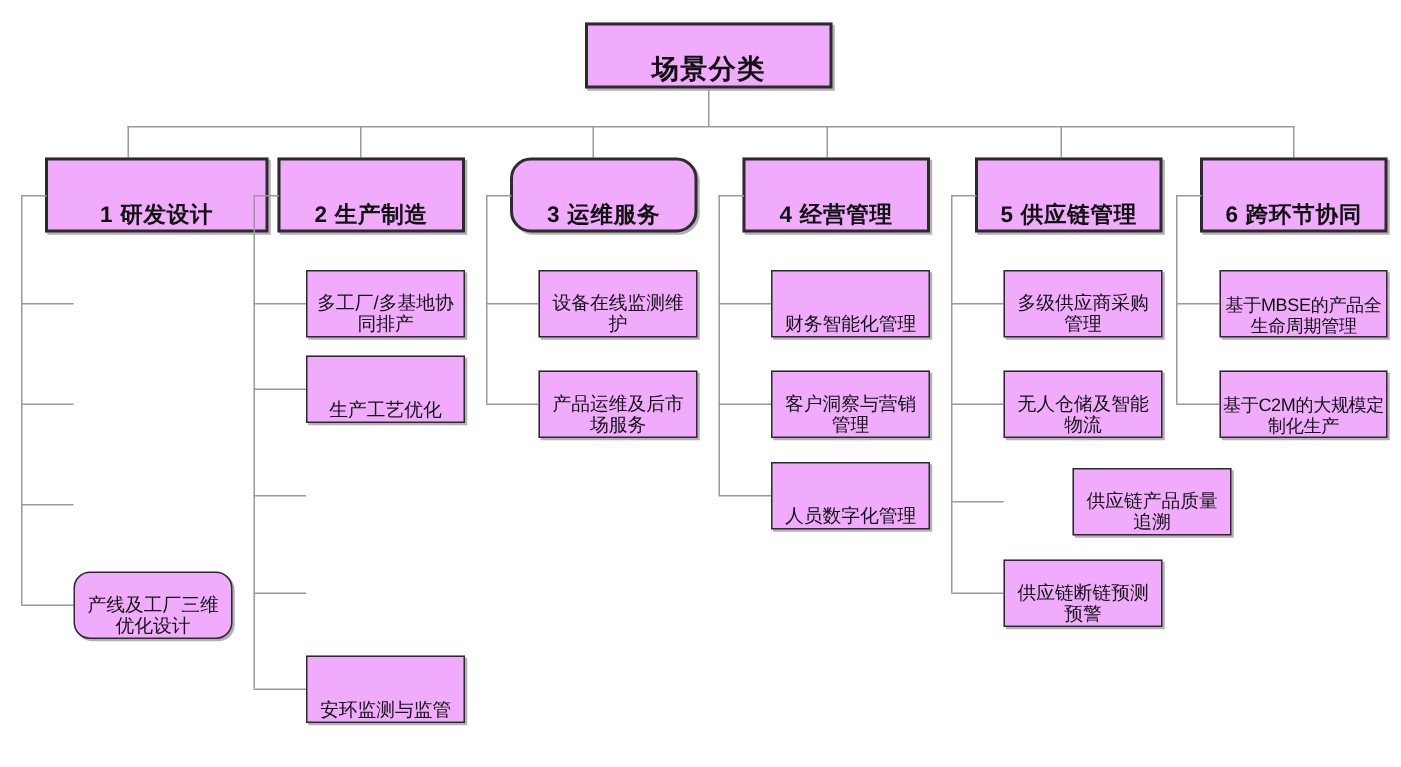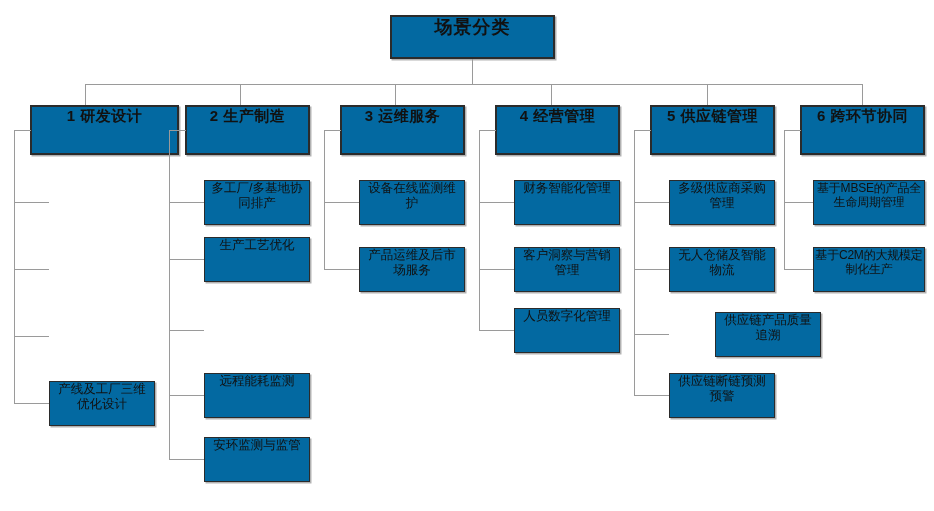--- a/index.html
+++ b/index.html
@@ -13,24 +13,24 @@
 
   
   .line{position:absolute;background:#9a9a9a;}
   .hline{height:1px;}
   .vline{width:1px;}
 
   
   .node{
     position:absolute;
     box-sizing:border-box;
-    background:#0369a1;
+    background:#f0abfc;
     border:2px solid #2b2b2b;
     display:flex;
-    align-items:flex-start;
+    align-items:flex-end;
     justify-content:center;
     text-align:center;
     color:#111111;
     line-height:1.18;
     box-shadow:1.5px 1.5px 0 rgba(0,0,0,0.30);
   }
   .root{
     font-size:18px;font-weight:bold;letter-spacing:1px;
   }
   .header{
@@ -70,21 +70,21 @@
   <div class="line hline" style="left:14px;top:130px;width:17px;"></div>
   <div class="line vline" style="left:14px;top:130px;height:273px;"></div>
 
   <div class="line hline" style="left:14px;top:202px;width:35px;"></div>
 
   <div class="line hline" style="left:14px;top:269px;width:35px;"></div>
 
   <div class="line hline" style="left:14px;top:336px;width:35px;"></div>
 
   <div class="line hline" style="left:14px;top:403px;width:35px;"></div>
-  <div class="node leaf" style="left:49px;top:381px;width:106px;height:45px;">
+  <div class="node leaf" style="left:49px;top:381px;width:106px;height:45px;border-radius:11px;">
     <span>产线及工厂三维优化设计</span>
   </div>
 
   <div class="node header" style="left:185px;top:105px;width:125px;height:50px;">
     <span>2 生产制造</span>
   </div>
   <div class="line hline" style="left:169px;top:130px;width:17px;"></div>
   <div class="line vline" style="left:169px;top:130px;height:329px;"></div>
 
   <div class="line hline" style="left:169px;top:202px;width:35px;"></div>
@@ -93,30 +93,27 @@
   </div>
 
   <div class="line hline" style="left:169px;top:259px;width:35px;"></div>
   <div class="node leaf" style="left:204px;top:237px;width:106px;height:45px;">
     <span>生产工艺优化</span>
   </div>
 
   <div class="line hline" style="left:169px;top:330px;width:35px;"></div>
 
   <div class="line hline" style="left:169px;top:395px;width:35px;"></div>
-  <div class="node leaf" style="left:204px;top:373px;width:106px;height:45px;">
-    <span>远程能耗监测</span>
-  </div>
 
   <div class="line hline" style="left:169px;top:459px;width:35px;"></div>
   <div class="node leaf" style="left:204px;top:437px;width:106px;height:45px;">
     <span>安环监测与监管</span>
   </div>
 
-  <div class="node header" style="left:340px;top:105px;width:125px;height:50px;">
+  <div class="node header" style="left:340px;top:105px;width:125px;height:50px;border-radius:14px;">
     <span>3 运维服务</span>
   </div>
   <div class="line hline" style="left:324px;top:130px;width:17px;"></div>
   <div class="line vline" style="left:324px;top:130px;height:139px;"></div>
 
   <div class="line hline" style="left:324px;top:202px;width:35px;"></div>
   <div class="node leaf" style="left:359px;top:180px;width:106px;height:45px;">
     <span>设备在线监测维护</span>
   </div>
 

